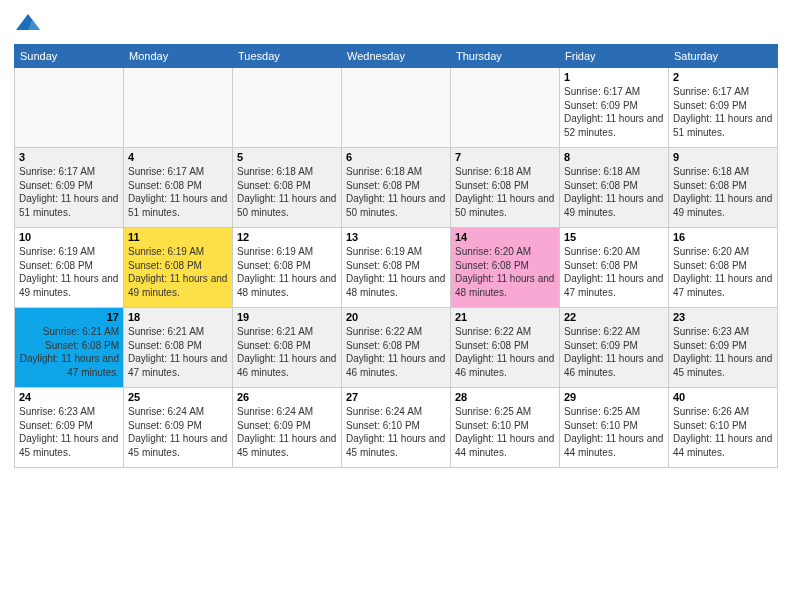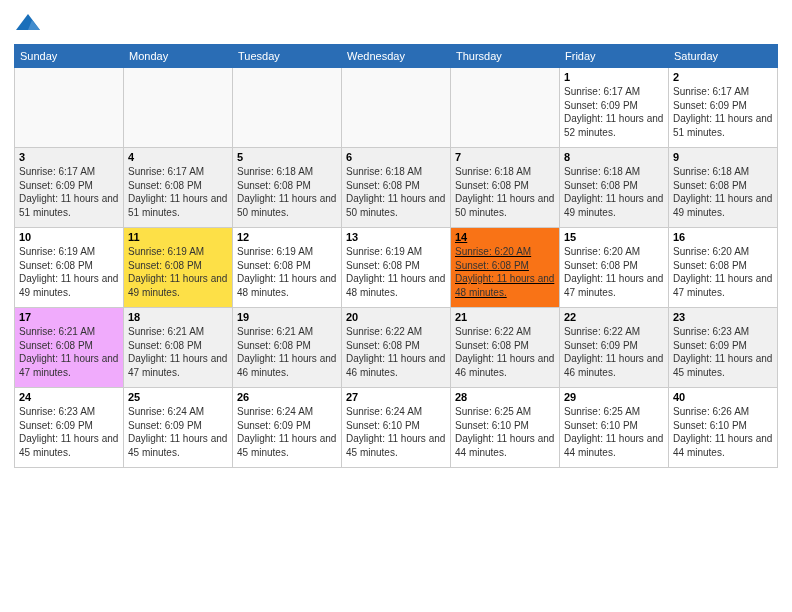--- a/index.html
+++ b/index.html
@@ -207,41 +207,41 @@
             <div class="day-info">Sunrise: 6:19 AM
 Sunset: 6:08 PM
 Daylight: 11 hours and 48 minutes.</div>
           </td>
           <td style="background: rgb(255, 255, 255);">
             <span class="day-num">13</span>
             <div class="day-info">Sunrise: 6:19 AM
 Sunset: 6:08 PM
 Daylight: 11 hours and 48 minutes.</div>
           </td>
-          <td style="background: #f97316; text-decoration: underline;">
+          <td style="background: #f9a8d4;">
             <span class="day-num">14</span>
             <div class="day-info">Sunrise: 6:20 AM
 Sunset: 6:08 PM
 Daylight: 11 hours and 48 minutes.</div>
           </td>
           <td style="background: rgb(255, 255, 255);">
             <span class="day-num">15</span>
             <div class="day-info">Sunrise: 6:20 AM
 Sunset: 6:08 PM
 Daylight: 11 hours and 47 minutes.</div>
           </td>
           <td style="background: rgb(255, 255, 255);">
             <span class="day-num">16</span>
             <div class="day-info">Sunrise: 6:20 AM
 Sunset: 6:08 PM
 Daylight: 11 hours and 47 minutes.</div>
           </td>
         </tr>
         <tr>
-          <td style="background: #f0abfc;">
+          <td style="background: #0ea5e9; text-align: right;">
             <span class="day-num">17</span>
             <div class="day-info">Sunrise: 6:21 AM
 Sunset: 6:08 PM
 Daylight: 11 hours and 47 minutes.</div>
           </td>
           <td style="background: rgb(240, 240, 240);">
             <span class="day-num">18</span>
             <div class="day-info">Sunrise: 6:21 AM
 Sunset: 6:08 PM
 Daylight: 11 hours and 47 minutes.</div>

